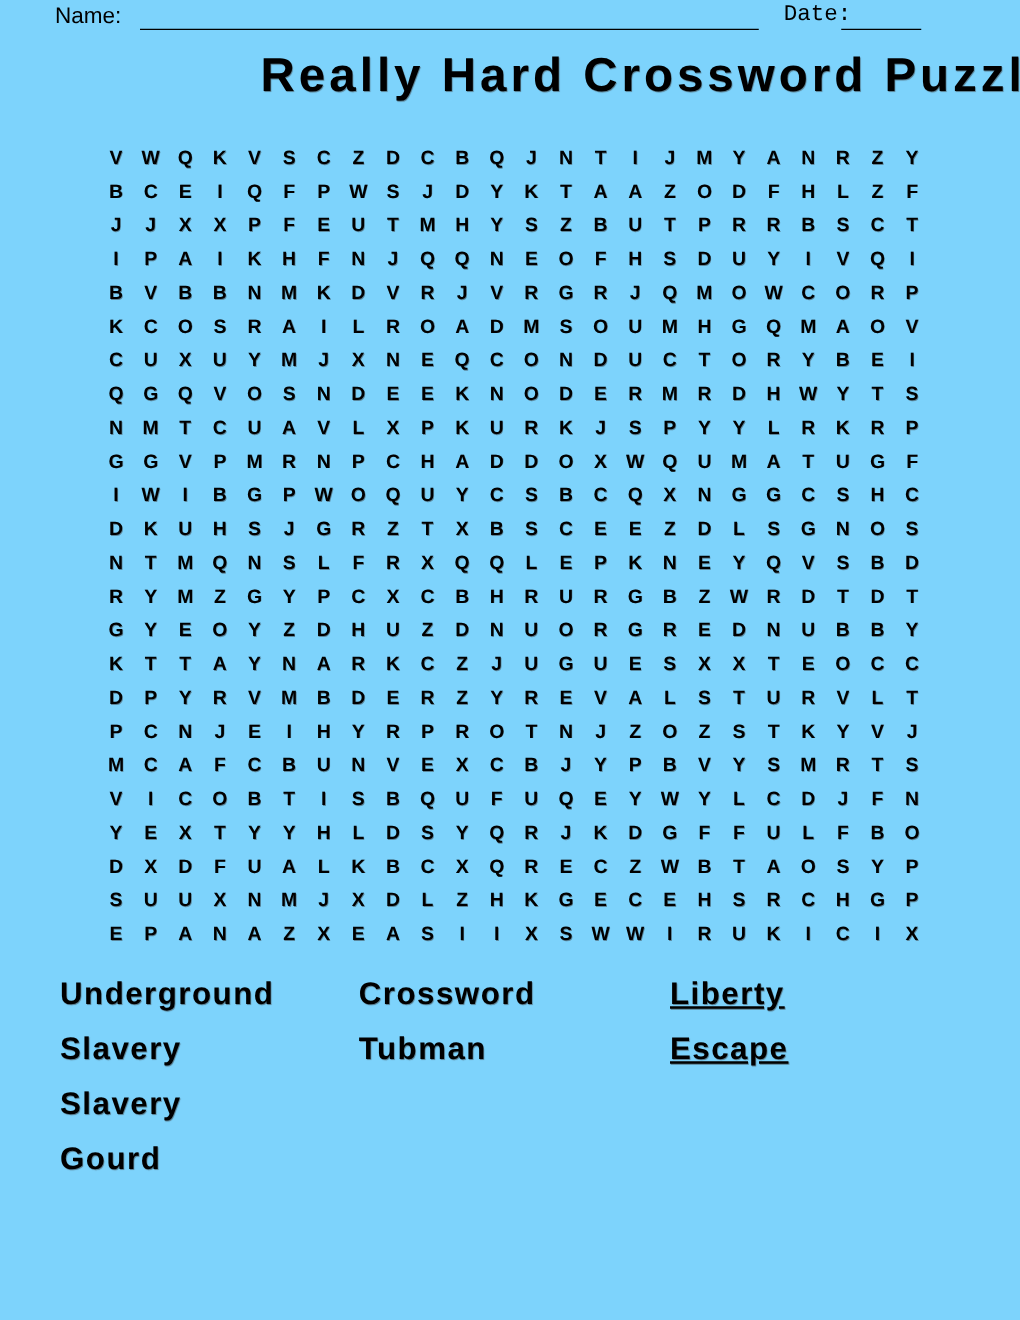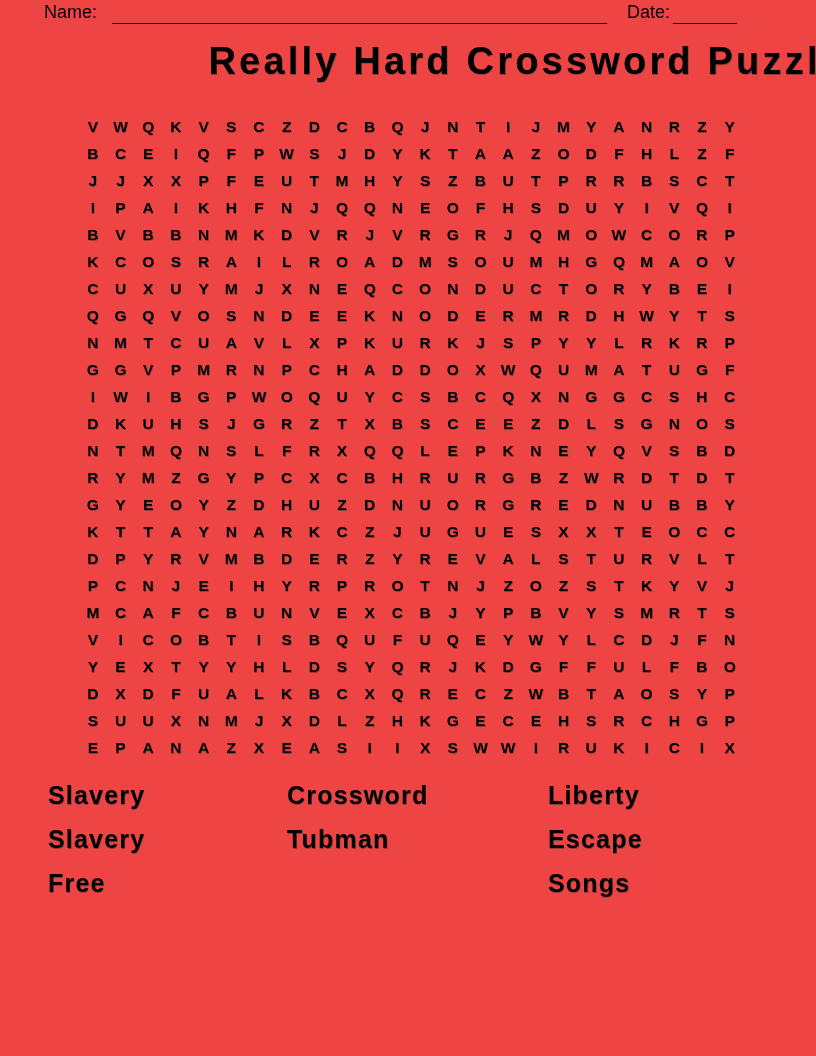--- a/index.html
+++ b/index.html
@@ -1,35 +1,35 @@
 <!DOCTYPE html>
 <html><head>
 <meta charset="utf-8">
 <style>
   html, body { margin: 0; padding: 0; background: #fff; }
   .page {
     position: relative;
     width: 816px;
     height: 1056px;
-    background: #ef4444;
+    background: #7dd3fc;
     color: #000000;
     font-family: "Liberation Sans", sans-serif;
     overflow: hidden;
   }
   
   .hdr-label {
     position: absolute;
     top: 3px;
     font-size: 18px;
     line-height: 18px;
     color: #000;
     white-space: nowrap;
   }
   .name-label { left: 44px; }
-  .date-label { left: 627px; }
+  .date-label { left: 627px; font-family: Liberation Mono, monospace; }
   .hdr-line {
     position: absolute;
     top: 23px;
     height: 0;
     border-bottom: 1.6px solid #000;
   }
   .name-line { left: 112px; width: 495px; }
   .date-line { left: 673px; width: 64px; }
 
   
@@ -69,21 +69,21 @@
     text-shadow: 0.5px 0.6px 0.5px rgba(60,60,60,0.5);
   }
 
   
   .word-col {
     position: absolute;
     top: 780px;
   }
   .word-col-1 { left: 48px; }
   .word-col-2 { left: 287px; }
-  .word-col-3 { left: 548px; }
+  .word-col-3 { left: 536px; text-decoration: underline; }
   .word-item {
     height: 44px;
     font-size: 25px;
     line-height: 30px;
     font-weight: 700;
     letter-spacing: 1.2px;
     white-space: nowrap;
     text-shadow: 0.6px 0.8px 0.6px rgba(60,60,60,0.55);
   }
 </style>
@@ -721,27 +721,27 @@
         <span>U</span>
         <span>K</span>
         <span>I</span>
         <span>C</span>
         <span>I</span>
         <span>X</span>
       </div>
     </div>
 
   <div class="word-col word-col-1">
+      <div class="word-item">Underground</div>
       <div class="word-item">Slavery</div>
       <div class="word-item">Slavery</div>
-      <div class="word-item">Free</div>
+      <div class="word-item">Gourd</div>
     </div>
   <div class="word-col word-col-2">
       <div class="word-item">Crossword</div>
       <div class="word-item">Tubman</div>
     </div>
   <div class="word-col word-col-3">
       <div class="word-item">Liberty</div>
       <div class="word-item">Escape</div>
-      <div class="word-item">Songs</div>
     </div>
 
 </div>
 
 </body></html>

